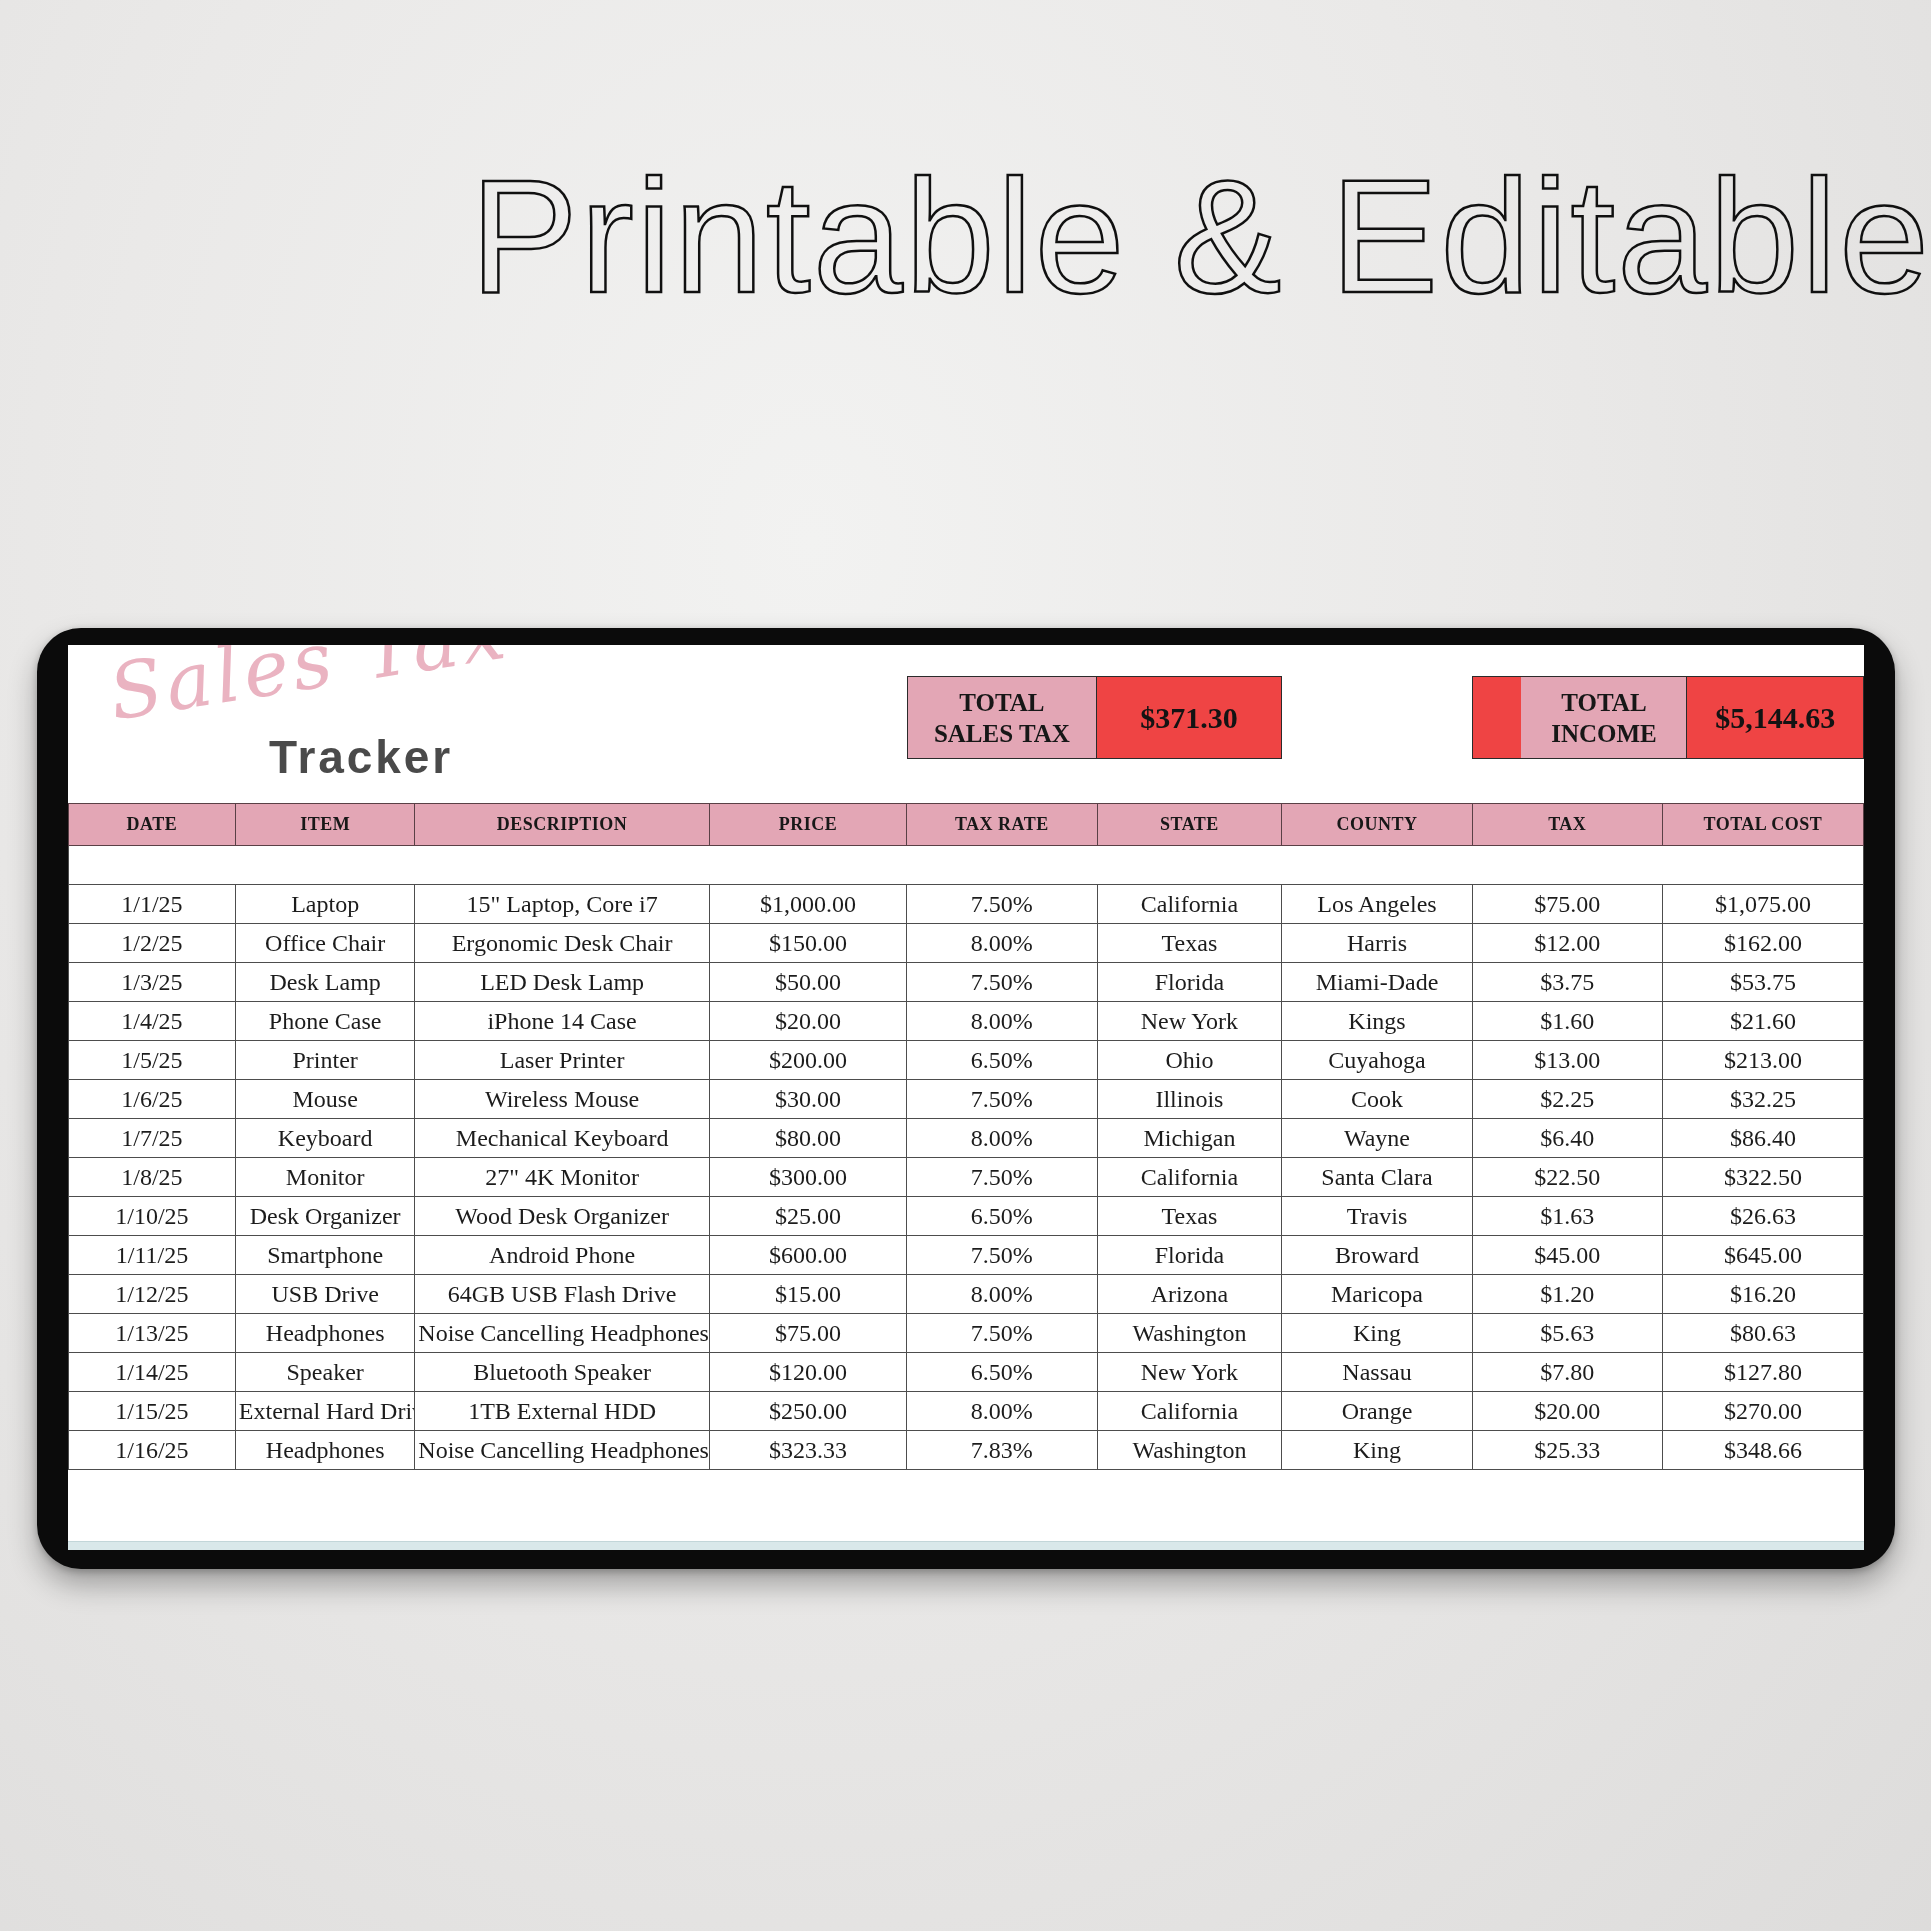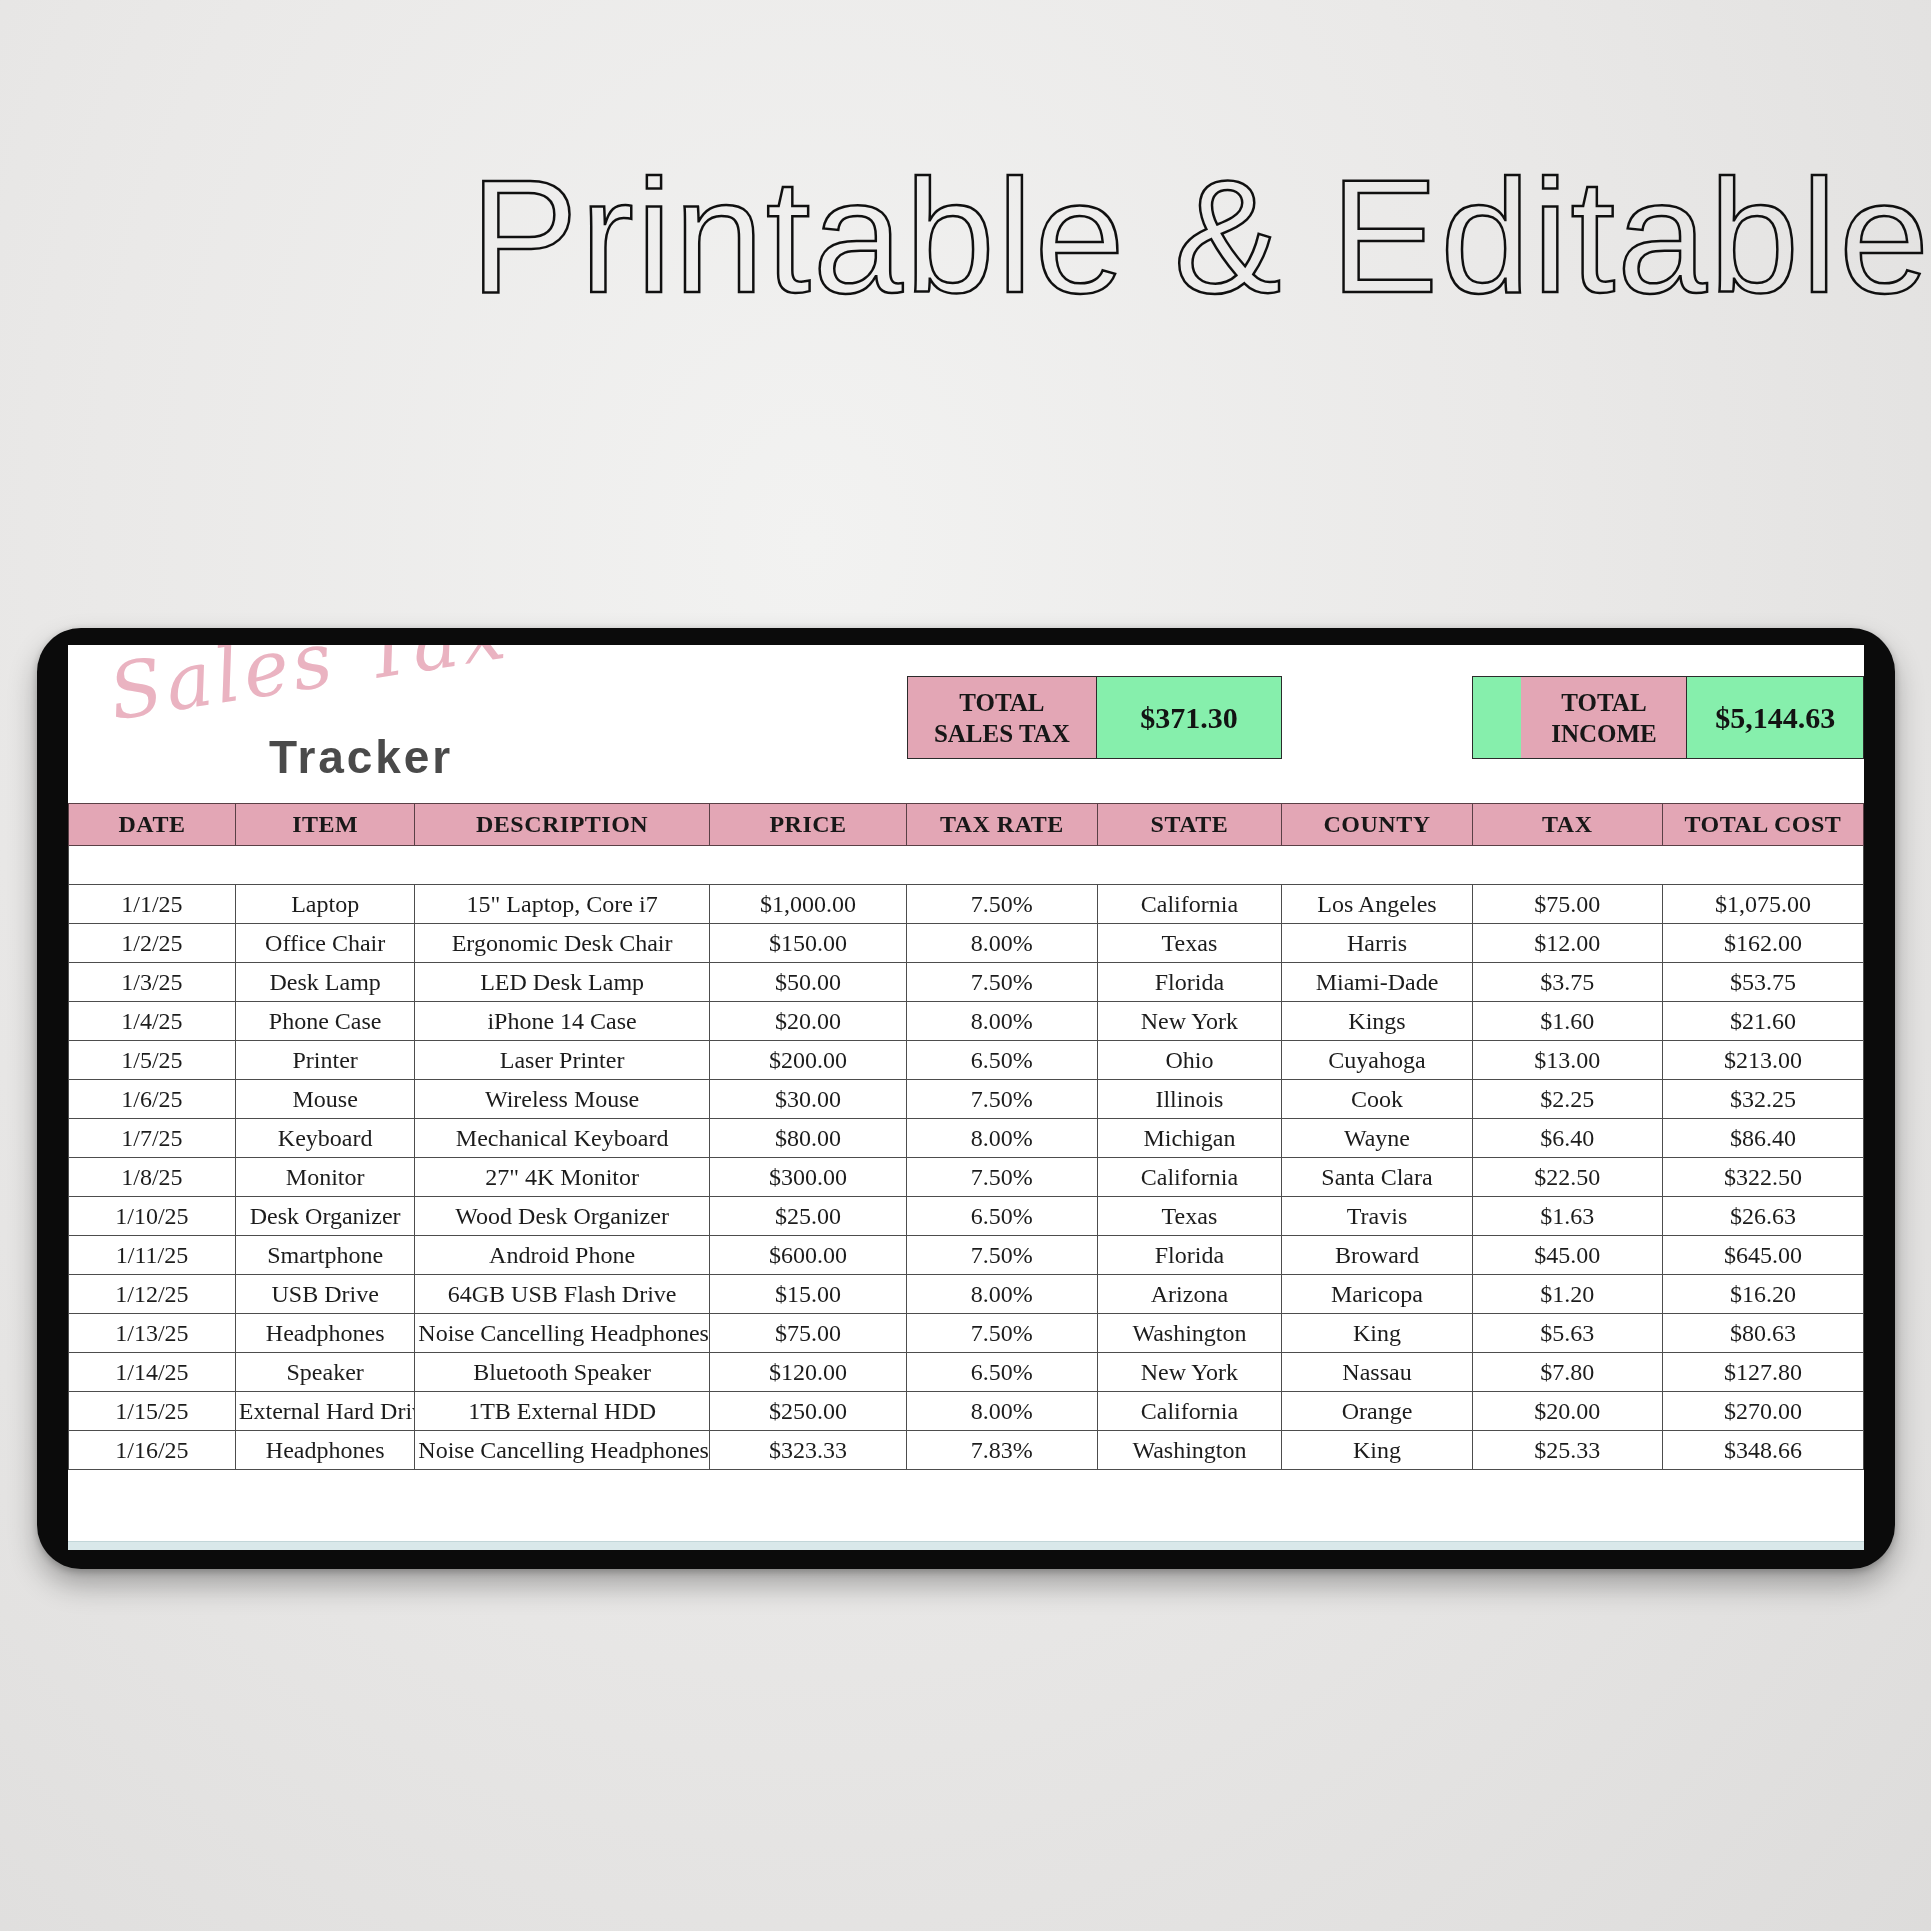--- a/index.html
+++ b/index.html
@@ -68,21 +68,21 @@
     letter-spacing:2.9px;
     color:#4a4a4a;
   }
 
   
   .totals { position:absolute; left:0; right:0; top:31px; height:83px; }
   .total-box {
     position:absolute; top:0; height:83px;
     display:flex;
     border:1.9px solid #2b2b2b;
-    background:#86efac;
+    background:#ef4444;
   }
   .total-box.box1 { left:46.7%; width:20.9%; }
   .total-box.box2 { left:78.2%; width:21.8%;padding-left:48px; }
   .total-label {
     background:#e3a6b5;
     display:flex; align-items:center; justify-content:center;
     text-align:center;
     font-weight:bold;
     font-size:25px;
     line-height:1.25;
@@ -105,21 +105,21 @@
     left:0; top:158px;
     width:100%;
     border-collapse:collapse;
     table-layout:fixed;
   }
   table.grid th {
     background:#e3a6b5;
     border:1px solid #5a4046;
     height:42px;
     font-weight:bold;
-    font-size:24px;
+    font-size:18px;
     color:#181818;
     letter-spacing:0.5px;
     overflow:hidden; white-space:nowrap;
   }
   tr.gap-row td {
     border:none;
     height:9.7px;
     padding:0;
     background:linear-gradient(#a9a9a9, #d8d8d8);
   }

